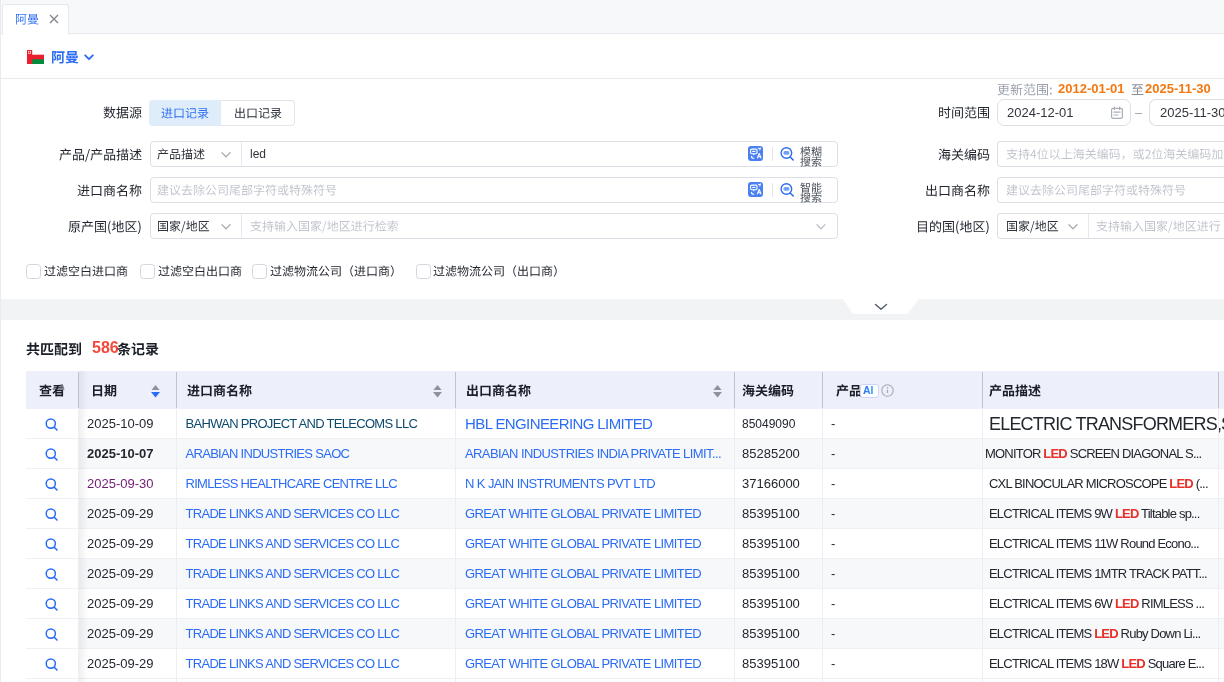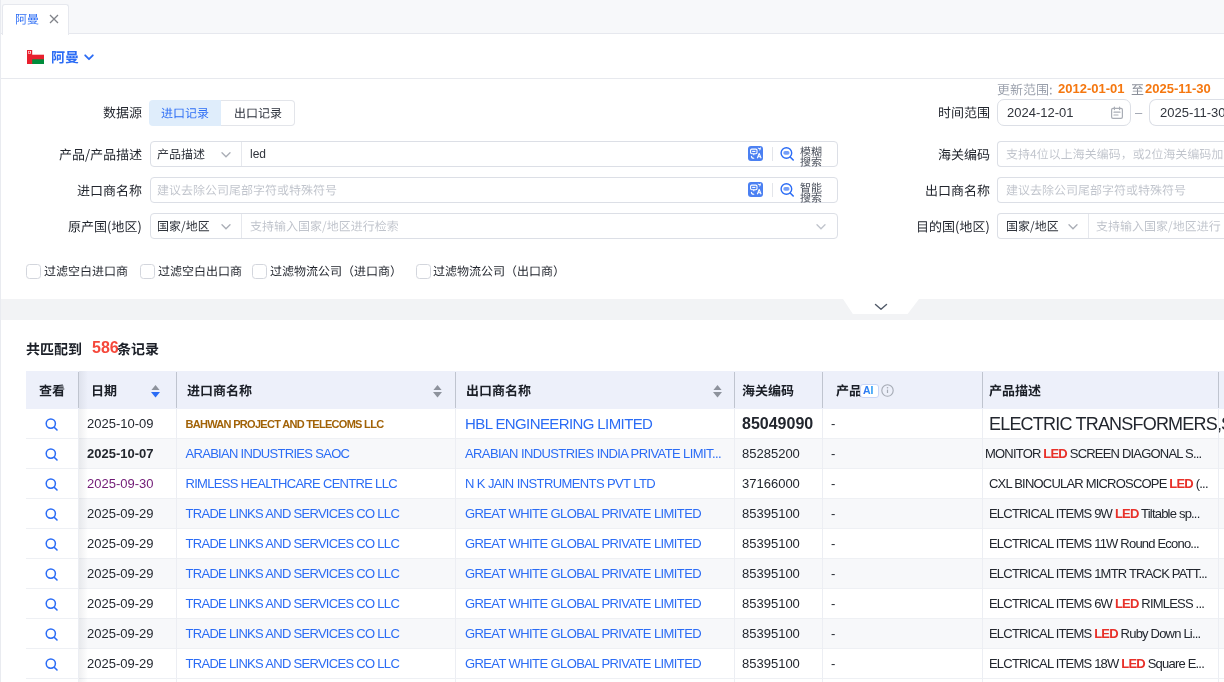--- a/index.html
+++ b/index.html
@@ -257,23 +257,23 @@
 <div style="position:absolute;left:734.0px;top:372.0px;width:1.0px;height:36.0px;background:#bfc4cf"></div>
 <div style="position:absolute;left:822.0px;top:372.0px;width:1.0px;height:36.0px;background:#bfc4cf"></div>
 <div style="position:absolute;left:982.0px;top:372.0px;width:1.0px;height:36.0px;background:#bfc4cf"></div>
 <div style="position:absolute;left:1218.0px;top:372.0px;width:1.0px;height:36.0px;background:#bfc4cf"></div>
 <div style="position:absolute;left:26.0px;top:438.0px;width:1198.0px;height:1.0px;background:#eef0f4"></div>
 <svg class="t" style="left:44.5px;top:418.0px" width="14" height="14" viewBox="0 0 14 14">
     <circle cx="5.8" cy="5.6" r="4.6" fill="none" stroke="#2b6cf5" stroke-width="1.5"></circle>
     <path d="M9.2 9.2 L12 12" stroke="#2b6cf5" stroke-width="1.6" stroke-linecap="round"></path>
   </svg>
 <div class="l " style="left:87.0px;top:409.0px;height:30px;line-height:30px;font-size:13px;color:#22262e;font-weight:normal;letter-spacing:0">2025-10-09</div>
-<div class="l " style="left:185.5px;top:409.0px;height:30px;line-height:30px;font-size:11px;color:#a16207;font-weight:bold;letter-spacing:-0.7px">BAHWAN PROJECT AND TELECOMS LLC</div>
+<div class="l " style="left:185.5px;top:409.0px;height:30px;line-height:30px;font-size:13px;color:#0c4a6e;font-weight:normal;letter-spacing:-0.7px">BAHWAN PROJECT AND TELECOMS LLC</div>
 <div class="l " style="left:465.0px;top:409.0px;height:30px;line-height:30px;font-size:15px;color:#2b6cf5;font-weight:normal;letter-spacing:-0.6px">HBL ENGINEERING LIMITED</div>
-<div class="l " style="left:742.0px;top:409.0px;height:30px;line-height:30px;font-size:16px;color:#22262e;font-weight:bold;letter-spacing:0">85049090</div>
+<div class="l " style="left:742.0px;top:409.0px;height:30px;line-height:30px;font-size:12px;color:#22262e;font-weight:normal;letter-spacing:0">85049090</div>
 <div class="l " style="left:831.0px;top:409.0px;height:30px;line-height:30px;font-size:13px;color:#22262e;font-weight:normal;letter-spacing:0">-</div>
 <div class="l " style="left:989.0px;top:409.0px;height:30px;line-height:30px;font-size:18px;color:#22262e;font-weight:normal;letter-spacing:-0.8px">ELECTRIC TRANSFORMERS,STATIC C...</div>
 <div style="position:absolute;left:78.0px;top:439.0px;width:1146.0px;height:30.0px;background:#f7f8fa"></div>
 <div style="position:absolute;left:26.0px;top:468.0px;width:1198.0px;height:1.0px;background:#eef0f4"></div>
 <svg class="t" style="left:44.5px;top:448.0px" width="14" height="14" viewBox="0 0 14 14">
     <circle cx="5.8" cy="5.6" r="4.6" fill="none" stroke="#2b6cf5" stroke-width="1.5"></circle>
     <path d="M9.2 9.2 L12 12" stroke="#2b6cf5" stroke-width="1.6" stroke-linecap="round"></path>
   </svg>
 <div class="l " style="left:87.0px;top:439.0px;height:30px;line-height:30px;font-size:13px;color:#22262e;font-weight:bold;letter-spacing:0">2025-10-07</div>
 <div class="l " style="left:185.5px;top:439.0px;height:30px;line-height:30px;font-size:13px;color:#2b6cf5;font-weight:normal;letter-spacing:-0.7px">ARABIAN INDUSTRIES SAOC</div>

